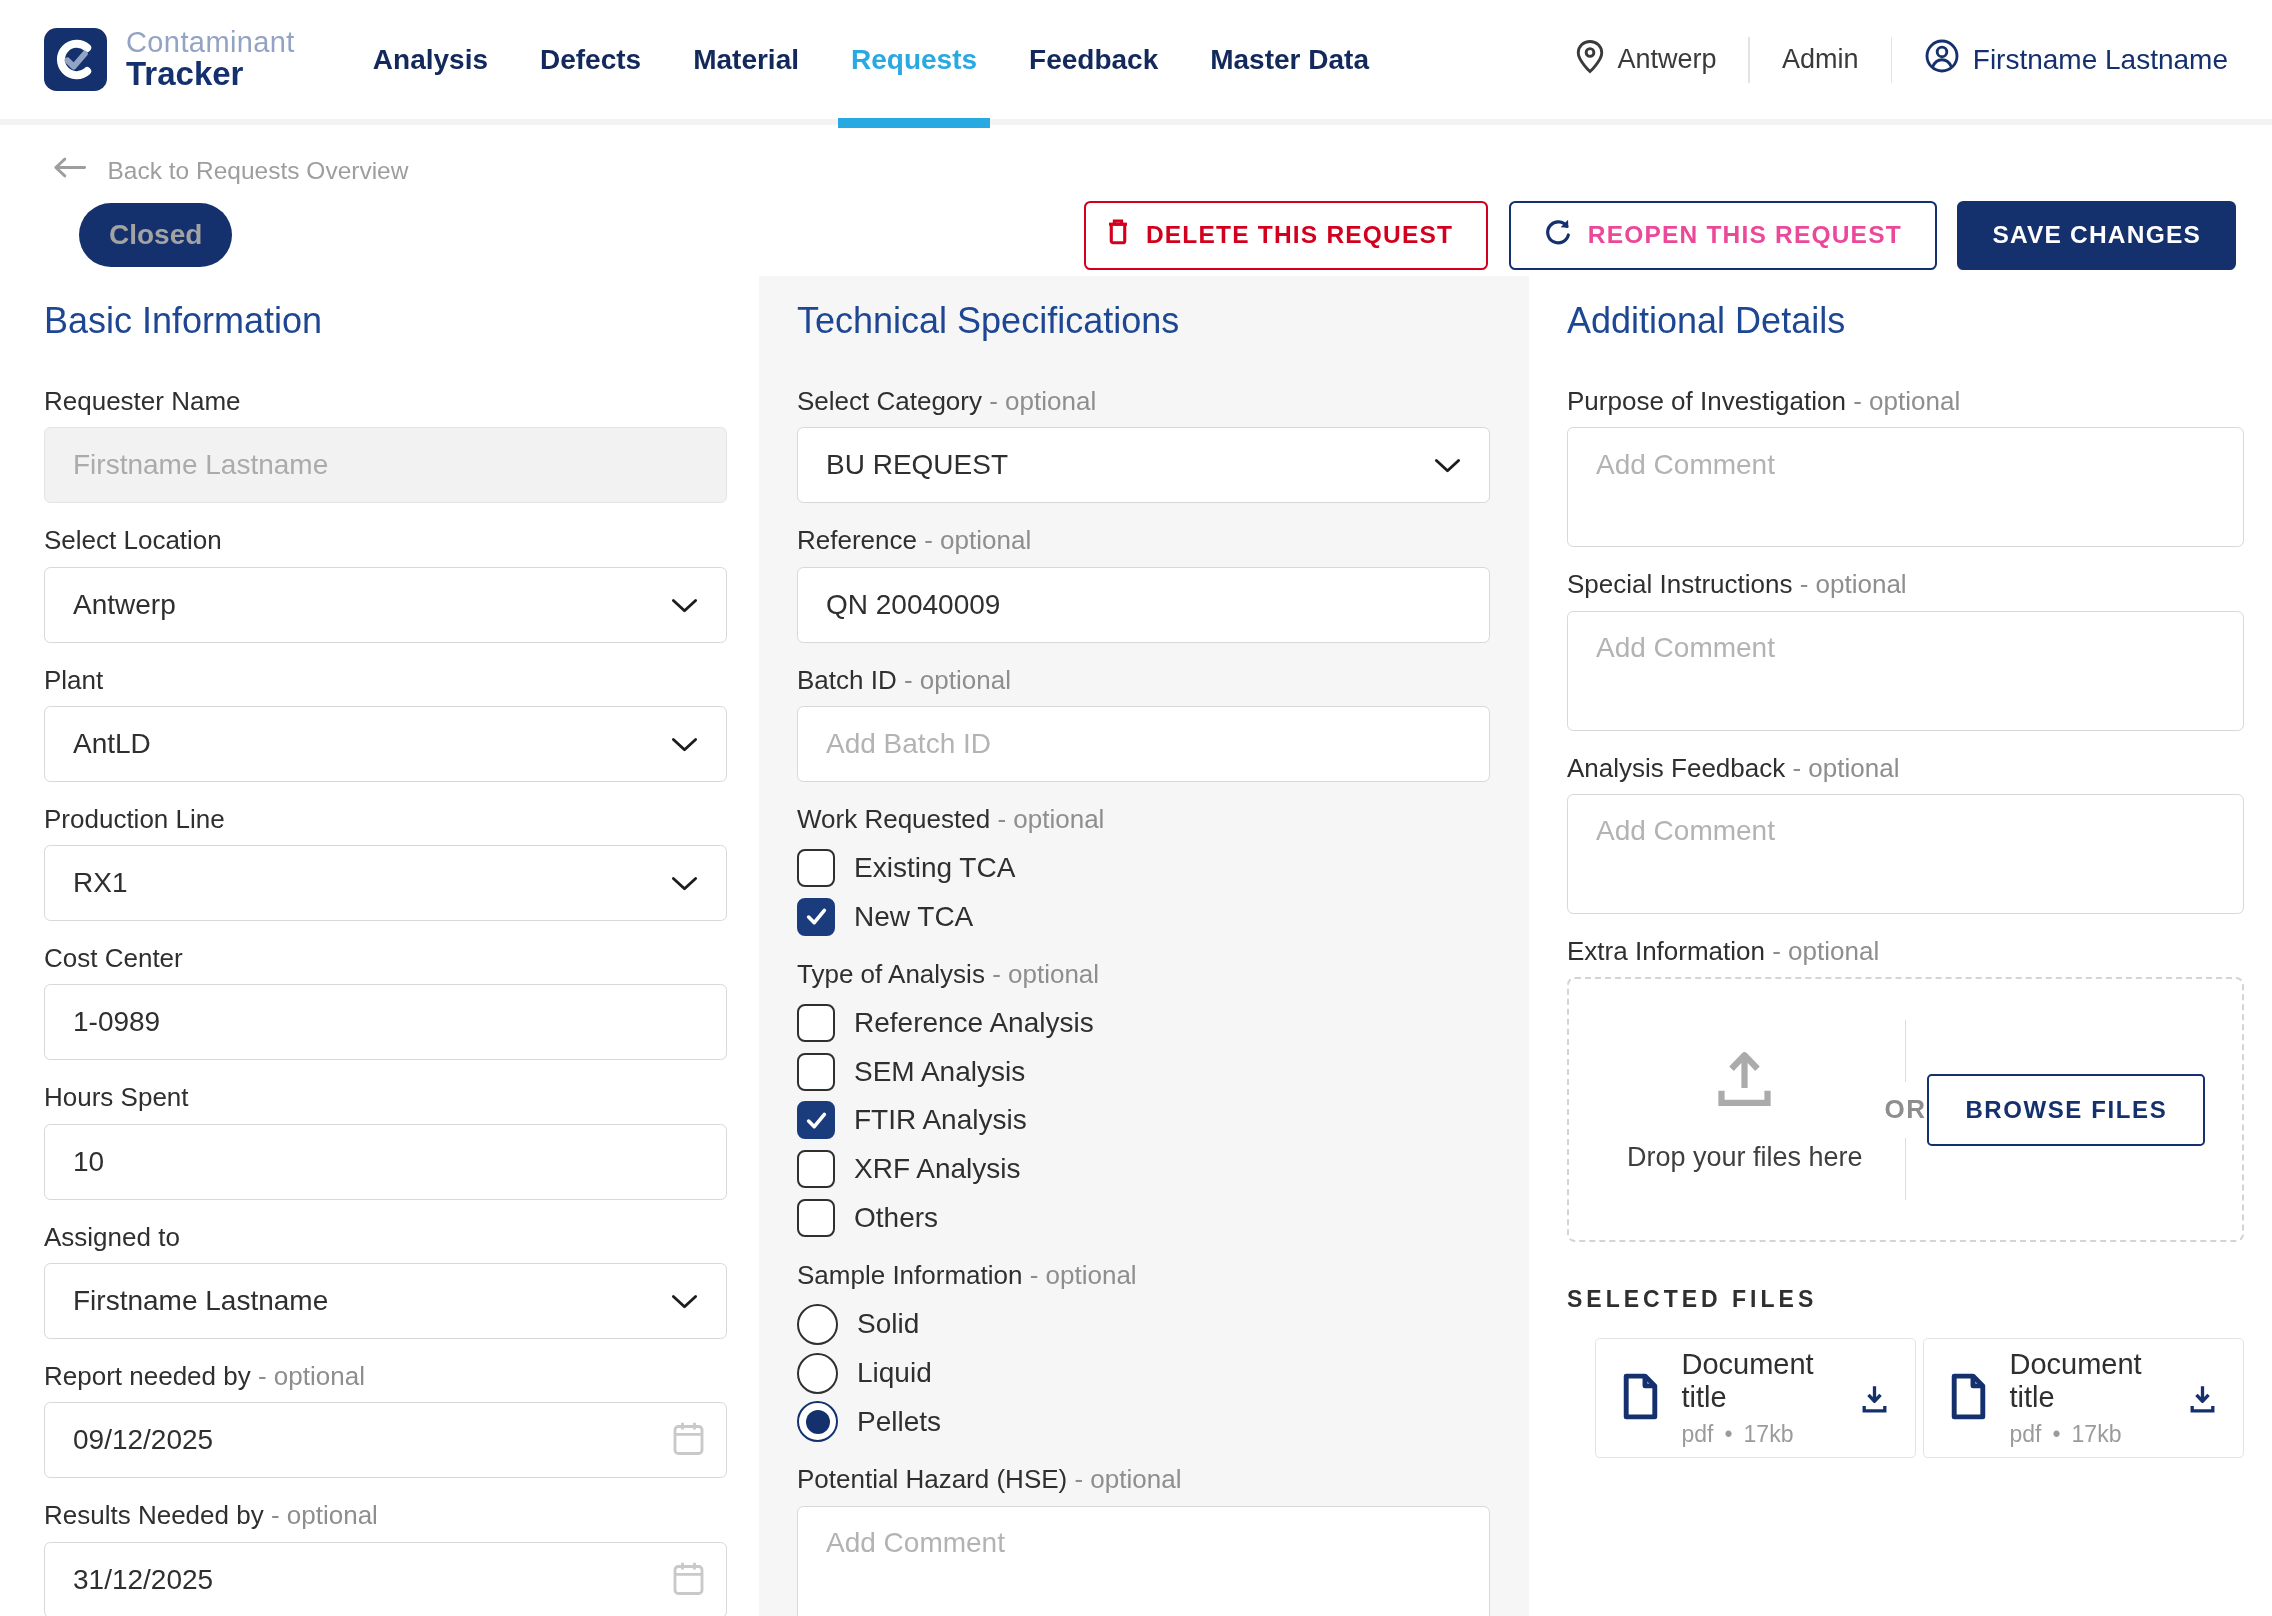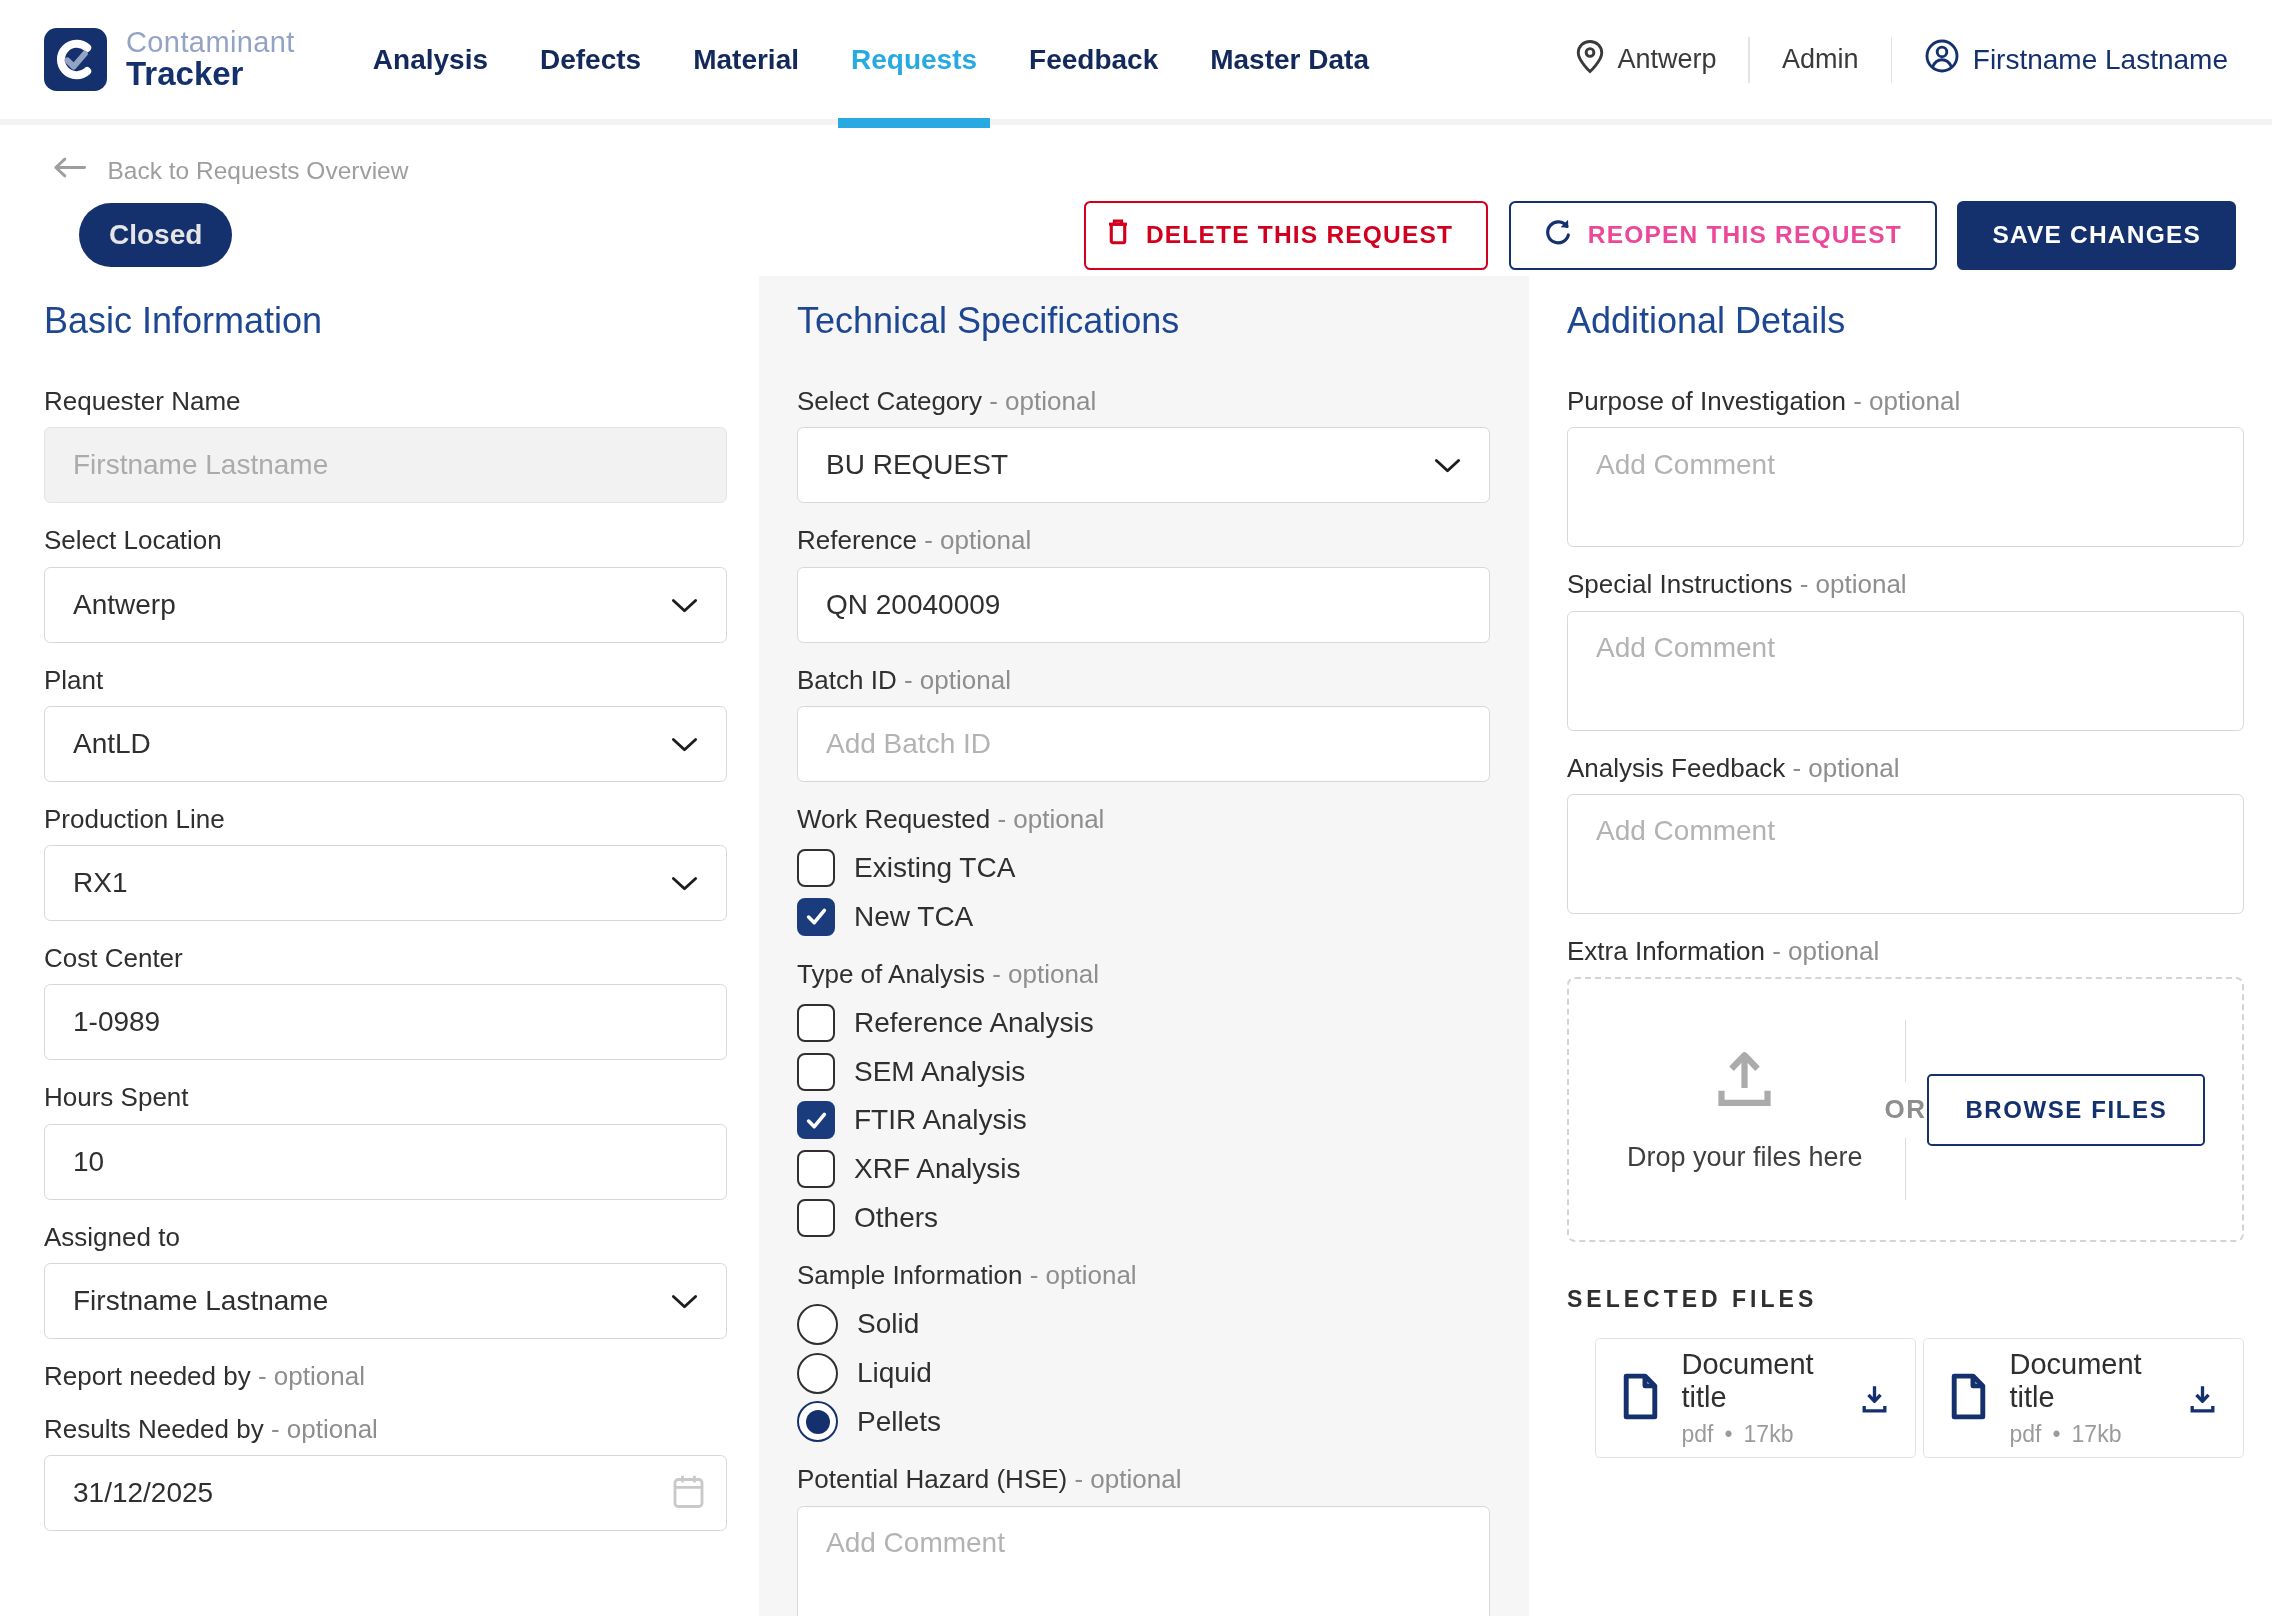--- a/index.html
+++ b/index.html
@@ -26,21 +26,21 @@
   .hdr-chip { display:flex; align-items:center; gap:12.6px; cursor:pointer; white-space:nowrap; }
   .hdr-divider { width:1.6px; height:46px; background:#E4E4E4; margin:0 32px; }
   .user-chip { color:#14316E; font-size:28px; }
 
   
   .back-row { position:absolute; top:155px; left:51px; display:flex; align-items:center;
               gap:20.5px; font-size:24.5px; color:#9E9E9E; cursor:pointer; }
   .title-row { position:absolute; top:197px; left:44px; right:36px; height:76px;
                display:flex; align-items:center; }
   .page-title { font-size:45px; color:#1B3D85; letter-spacing:0.4px; }
-  .status-badge { margin-left:35px; background:#14316E; color:#e5e5e5; font-weight:bold;
+  .status-badge { margin-left:35px; background:#14316E; color:#a3a3a3; font-weight:bold;
                   font-size:28px; padding:16px 30px; border-radius:47px; }
   .actions { margin-left:auto; display:flex; gap:20.5px; }
   .btn { height:69px; display:flex; align-items:center; justify-content:center; gap:16px;
          padding:0 33px; font-size:24.5px; font-weight:bold; letter-spacing:1.2px;
          border-radius:6.3px; background:#fff; cursor:pointer; white-space:nowrap; }
   .btn-delete { border:2.4px solid #D2001E; color:#D2001E;padding-left:20px; }
   .btn-reopen { border:2.4px solid #14316E; color:#ec4899; }
   .btn-save   { background:#14316E; border:2.4px solid #14316E; color:#fff; }
 
   
@@ -259,20 +259,29 @@
             </svg>
         </span>
       </div>
     </div>
 
     <div class="field">
       <div class="field-label">
         <span>Report needed by</span>
         <span class="optional">- optional</span>
       </div>
+      <div class="date-wrap">
+        <input class="control" value="09/12/2025" style="">
+        <span class="cal">
+          <svg width="33" height="36" viewBox="0 0 22 24">
+            <rect x="2" y="4" width="18" height="18" rx="2.2" fill="none" stroke="#C9C9C9" stroke-width="1.9"></rect>
+            <path d="M7 1.5 v4.5 M15 1.5 v4.5 M2 9.2 h18" fill="none" stroke="#C9C9C9" stroke-width="1.9"></path>
+          </svg>
+        </span>
+      </div>
     </div>
 
     <div class="field">
       <div class="field-label">
         <span>Results Needed by</span>
         <span class="optional">- optional</span>
       </div>
       <div class="date-wrap">
         <input class="control" value="31/12/2025" style="">
         <span class="cal">

